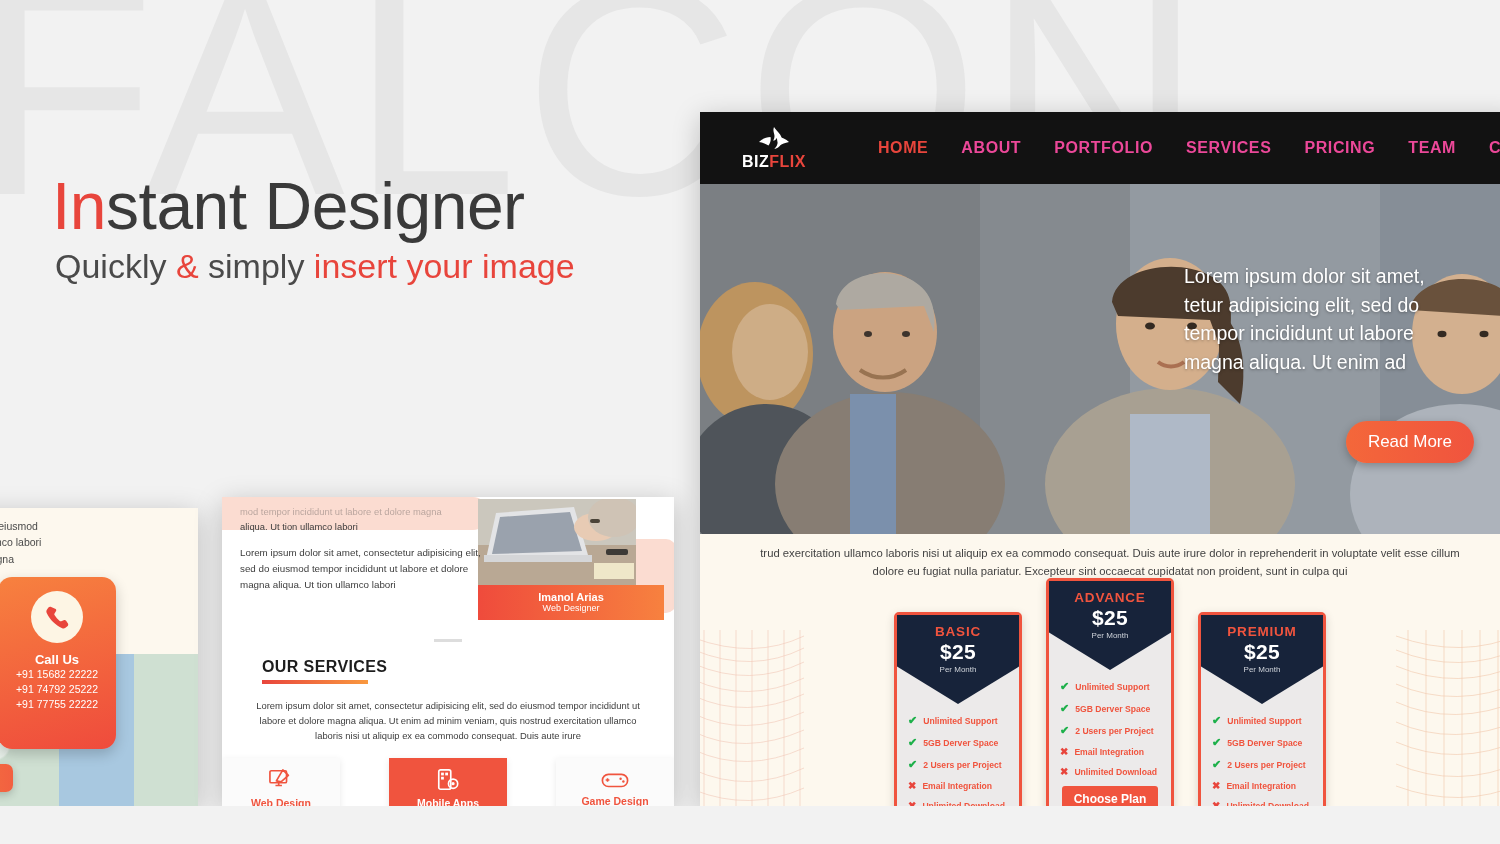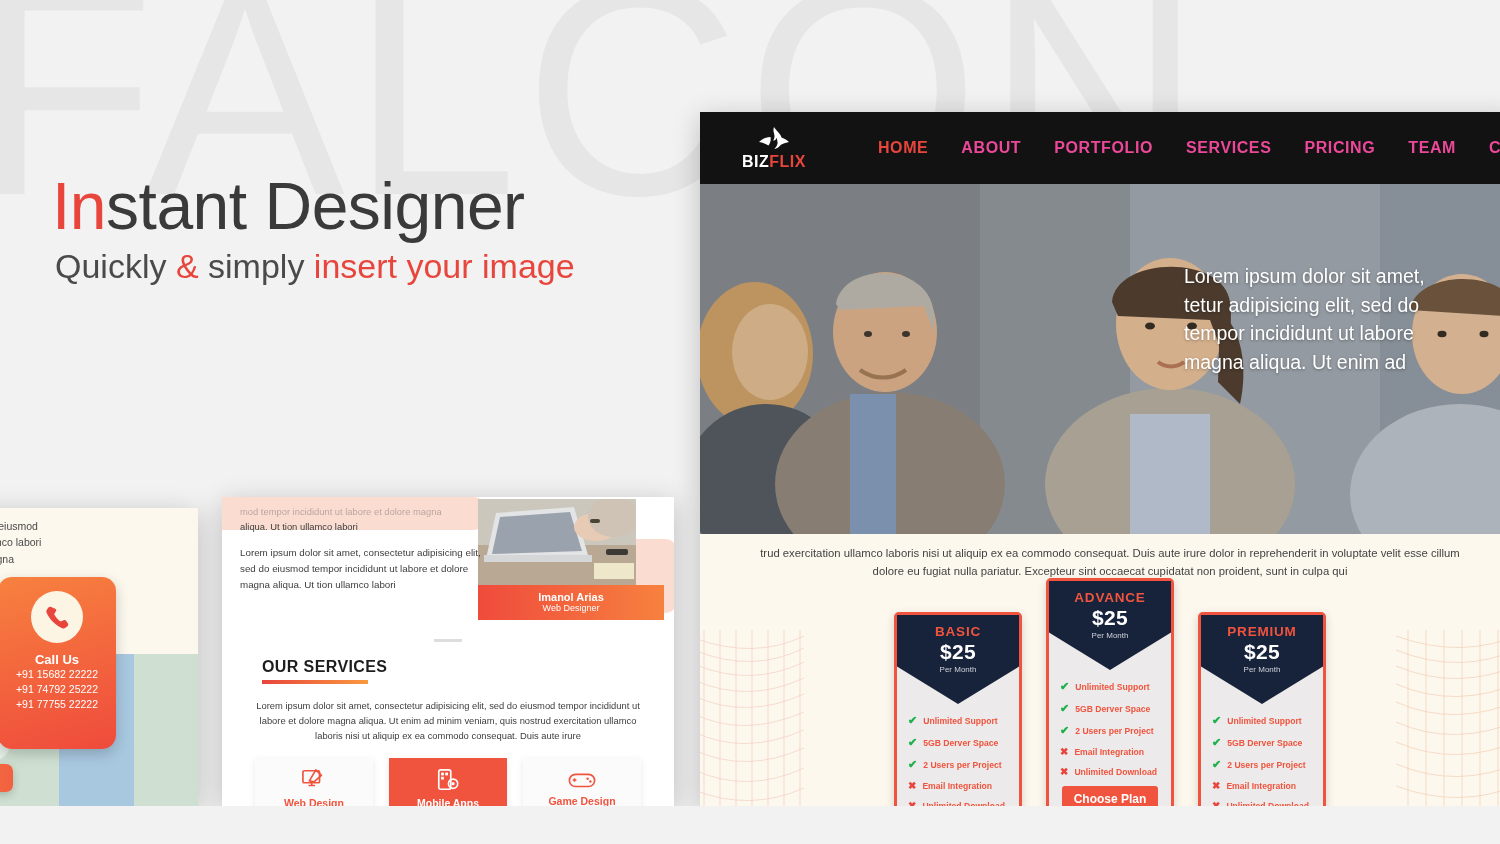--- a/index.html
+++ b/index.html
@@ -223,21 +223,21 @@
   }
   .svc-cap-name { font-size: 11px; font-weight:bold; }
   .svc-cap-role { font-size: 9px; }
   .svc-divider { width: 28px; height: 3px; background:#ddd; margin: 8px auto 0 auto; }
   .svc-title {
     font-size: 16px; font-weight: bold; color:#1d1d1d;
     letter-spacing: 0.4px; margin: 16px 0 0 40px;
   }
   .svc-underline { width: 106px; height: 4px; margin: 4px 0 0 40px; background: linear-gradient(90deg,#e8453c,#f9993f); }
   .svc-desc { text-align:center; font-size: 9.4px; color:#3d3d3d; line-height: 1.62; padding: 14px 34px 0 34px; }
-  .svc-tiles { display:flex; gap: 16px; justify-content:center; padding-top: 14px; }
+  .svc-tiles { display:flex; gap: 16px; justify-content:space-between; padding-top: 14px; }
   .tile {
     width: 118px; height: 62px; background:#fbfbfb;
     box-shadow: 0 2px 7px rgba(0,0,0,0.09);
     display:flex; flex-direction:column; align-items:center; justify-content:center; gap: 5px;
   }
   .tile.active { background:#f0543e; }
   .tile-label { font-size: 10.5px; font-weight: bold; color:#f0543e; }
   .tile.active .tile-label { color:#fff; }
 
   
@@ -559,20 +559,21 @@
       <ellipse cx="742" cy="150" rx="4.5" ry="3.2" fill="#2f241a"></ellipse>
       <ellipse cx="784" cy="150" rx="4.5" ry="3.2" fill="#2f241a"></ellipse>
       <rect x="0" y="0" width="820" height="350" fill="rgba(90,95,105,0.10)"></rect>
     </svg>
     <div class="hero-text">
       <div>Lorem ipsum dolor sit amet,</div>
       <div>tetur adipisicing elit, sed do</div>
       <div>tempor incididunt ut labore</div>
       <div>magna aliqua. Ut enim ad</div>
     </div>
+    <button class="read-more">Read More</button>
   </div>
 
   <div class="pricing-sect">
     <div class="pricing-blurb">trud exercitation ullamco laboris nisi ut aliquip ex ea commodo consequat. Duis aute irure dolor in reprehenderit in voluptate velit esse cillum dolore eu fugiat nulla pariatur. Excepteur sint occaecat cupidatat non proident, sunt in culpa qui</div>
 
     <svg class="mesh" id="mesh-left" viewBox="0 0 120 178">
       <g stroke="#e8a08a" fill="none" stroke-width="0.6">
         <path d="M0 8 Q60 30 110 6"></path>
           <path d="M0 20 Q58 44 110 18"></path>
           <path d="M0 34 Q56 58 110 32"></path>

